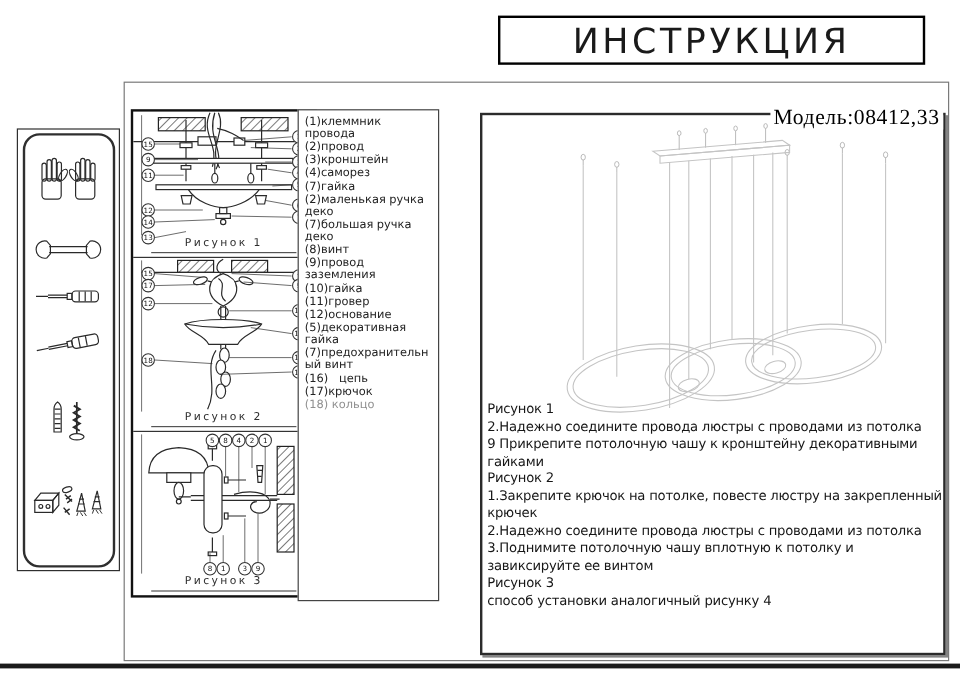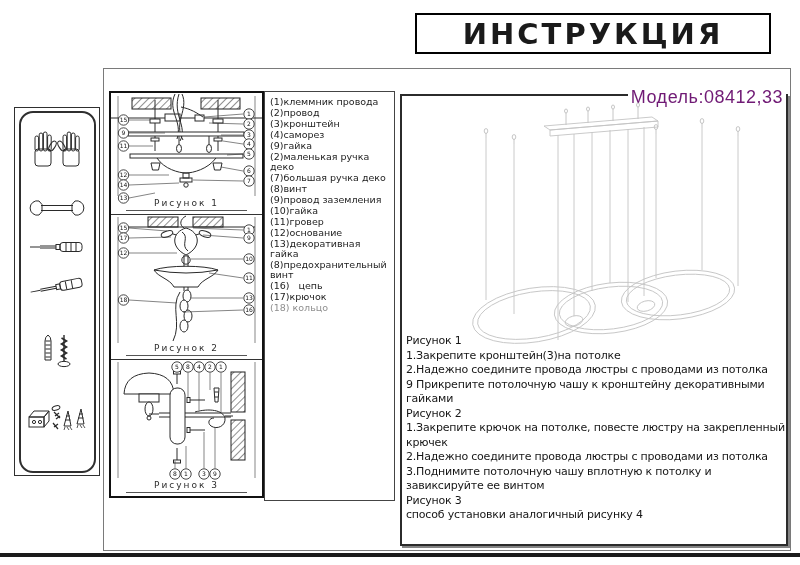--- a/index.html
+++ b/index.html
@@ -6,21 +6,21 @@
   body{
     width:800px;height:565px;position:relative;background:#ffffff;
     font-family:"DejaVu Sans","Liberation Sans",sans-serif;color:#1a1a1a;
     overflow:hidden;
   }
   .abs{position:absolute;}
   
   .title-box{
     left:415px;top:13px;width:352px;height:37px;border:2px solid #000;
     display:flex;align-items:center;justify-content:center;
-    font-size:29px;font-weight:bold;letter-spacing:3px;background:#fff;
+    font-size:29px;font-weight:normal;letter-spacing:3px;background:#fff;
   }
   
   .page-box{left:103px;top:68px;width:686px;height:481px;border:1px solid #7a7a7a;}
   
   .tool-outer{left:14px;top:107px;width:84px;height:367px;border:1px solid #2f2f2f;}
   .tool-panel{left:19px;top:111px;width:73px;height:358px;border:2px solid #2f2f2f;border-radius:14px;background:#fff;}
   .tool-panel svg{position:absolute;}
   
   .figures-box{left:109px;top:91px;width:155px;height:407px;border:2px solid #111;box-sizing:border-box;background:#fff;}
   .fig-section{position:relative;width:100%;}
@@ -28,37 +28,37 @@
   .fig2{height:144px;border-top:1px solid #333;}
   .fig3{height:136px;border-top:1px solid #333;}
   .fig-section > svg{position:absolute;left:0;top:0;}
   .fig-label{
     position:absolute;left:10%;bottom:3px;width:80%;text-align:center;
     font-size:9px;letter-spacing:2px;color:#2d2d2d;
     border-bottom:1px solid #555;padding-bottom:2px;background:transparent;
   }
   
   .parts-box{
-    left:264px;top:91px;width:131px;height:410px;border:1px solid #444;
+    left:248px;top:91px;width:118px;height:410px;border:1px solid #444;
     box-sizing:border-box;padding:5px 3px 4px 5px;background:#fff;
   }
   .part-item{
     font-size:9.5px;line-height:10px;margin-bottom:1px;color:#222;
     white-space:pre-wrap;word-break:break-word;letter-spacing:0;
   }
   .part-item.muted{color:#8f8f8f;}
   
   .right-box{
     left:400px;top:94px;width:388px;height:452px;border:2px solid #2b2b2b;
     box-sizing:border-box;box-shadow:2px 2px 0 rgba(110,110,110,.85);background:#fff;
   }
   .model-label{
     position:absolute;right:0px;top:-9px;background:#fff;padding:0 3px;
-    font-family:Liberation Sans, sans-serif;
-    font-size:18px;color:#701a75;letter-spacing:0.5px;
+    font-family:Liberation Serif, serif;
+    font-size:18px;color:#000000;letter-spacing:0.5px;
   }
   .lamp-sketch{position:absolute;left:4px;top:6px;pointer-events:none;}
   .instructions{
     position:absolute;left:4px;top:238px;width:380px;
     font-size:11px;line-height:14.5px;letter-spacing:-0.2px;color:#161616;
   }
   
   .bottom-bar{left:0;top:553px;width:800px;height:4px;background:#1b1b1b;}
   
   svg .s{stroke:#2a2a2a;fill:none;stroke-width:1;}
@@ -385,30 +385,30 @@
     </svg>
     <div class="fig-label">Рисунок 3</div>
   </div>
 </div>
 
 <div class="abs parts-box">
   <div class="part-item">(1)клеммник провода</div>
   <div class="part-item">(2)провод</div>
   <div class="part-item">(3)кронштейн</div>
   <div class="part-item">(4)саморез</div>
-  <div class="part-item">(9)гайка</div>
+  <div class="part-item">(7)гайка</div>
   <div class="part-item">(2)маленькая ручка деко</div>
   <div class="part-item">(7)большая ручка деко</div>
   <div class="part-item">(8)винт</div>
   <div class="part-item">(9)провод заземления</div>
   <div class="part-item">(10)гайка</div>
   <div class="part-item">(11)гровер</div>
   <div class="part-item">(12)основание</div>
-  <div class="part-item">(13)декоративная гайка</div>
-  <div class="part-item">(8)предохранительный винт</div>
+  <div class="part-item">(5)декоративная гайка</div>
+  <div class="part-item">(7)предохранительный винт</div>
   <div class="part-item">(16)   цепь</div>
   <div class="part-item">(17)крючок</div>
   <div class="part-item muted">(18) кольцо</div>
 </div>
 
 <div class="abs right-box">
   <div class="model-label">Модель:08412,33</div>
 
   <svg class="lamp-sketch" width="378" height="255" viewBox="0 0 378 255">
     <g class="sk2">
@@ -457,21 +457,20 @@
         <ellipse cx="272" cy="193" rx="57" ry="24"></ellipse>
         <ellipse cx="272" cy="193" rx="52" ry="20"></ellipse>
       </g>
       <ellipse cx="168" cy="219" rx="9" ry="5" transform="rotate(-15 168 219)"></ellipse>
       <ellipse cx="240" cy="204" rx="9" ry="5" transform="rotate(-15 240 204)"></ellipse>
     </g>
   </svg>
 
   <div class="instructions">
     <div>Рисунок 1</div>
-    <div>1.Закрепите кронштейн(3)на потолке</div>
     <div>2.Надежно соедините провода люстры с проводами из потолка</div>
     <div>9 Прикрепите потолочную чашу к кронштейну декоративными гайками</div>
     <div>Рисунок 2</div>
     <div>1.Закрепите крючок на потолке, повесте люстру на закрепленный крючек</div>
     <div>2.Надежно соедините провода люстры с проводами из потолка</div>
     <div>3.Поднимите потолочную чашу вплотную к потолку и завиксируйте ее винтом</div>
     <div>Рисунок 3</div>
     <div>способ установки аналогичный рисунку 4</div>
   </div>
 </div>

